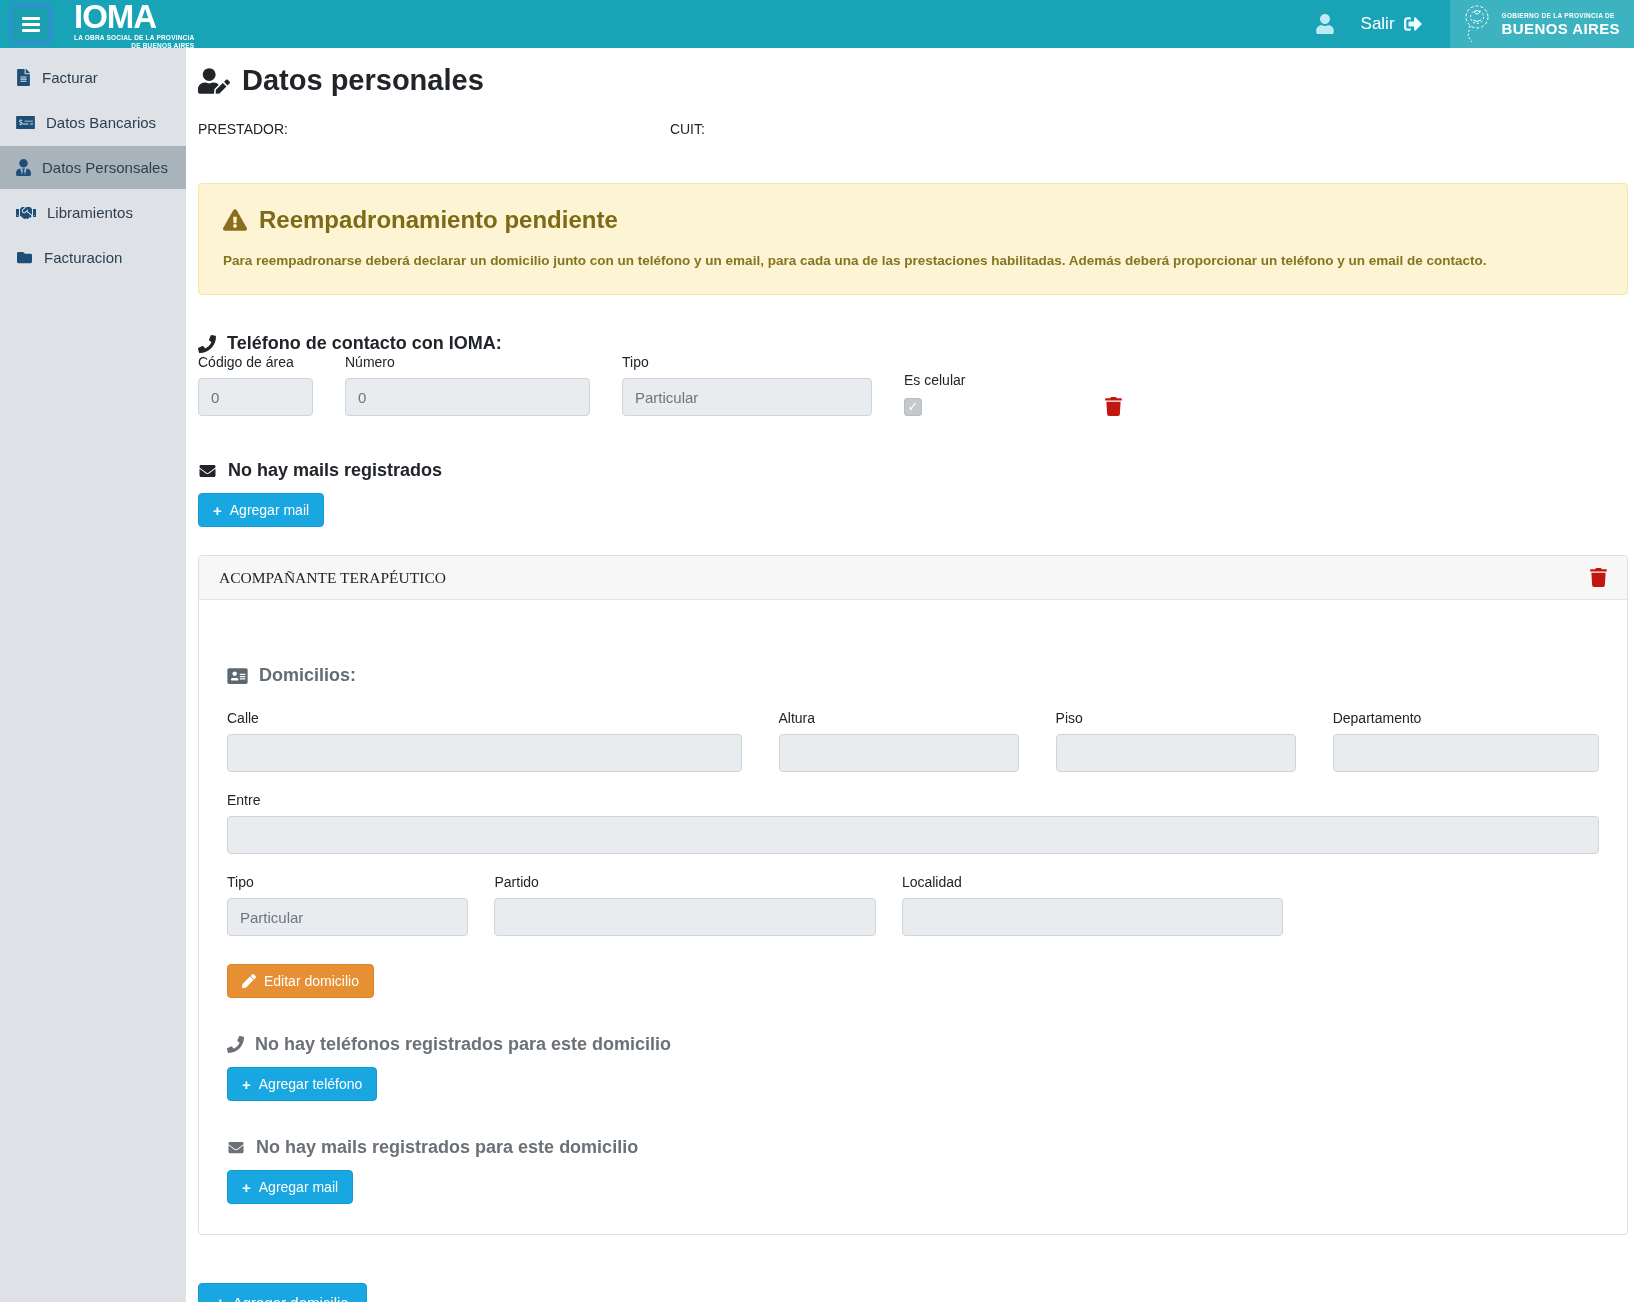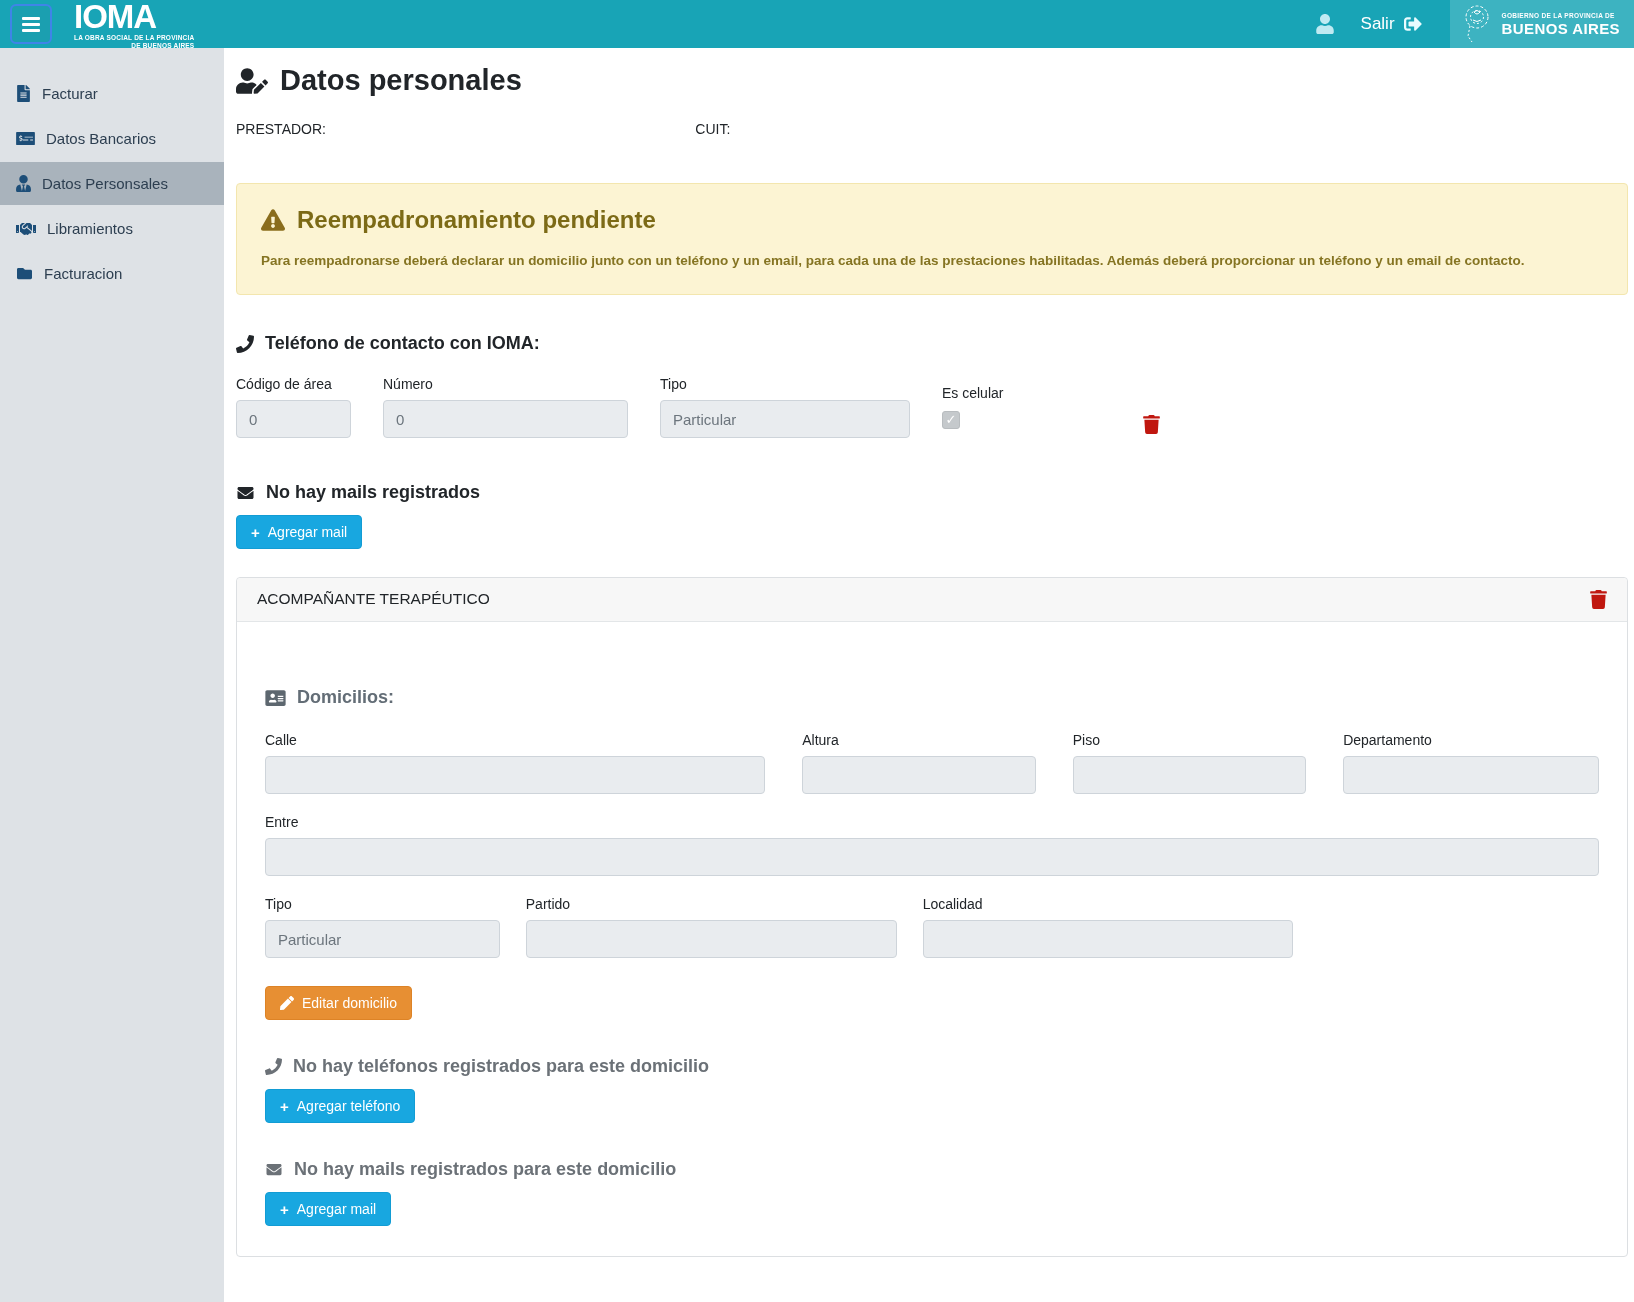--- a/index.html
+++ b/index.html
@@ -26,21 +26,21 @@
   .user-ico{color:#bfeaf2; margin-right:26px; display:flex;}
   .logout{color:#fff; font-size:17px; display:flex; align-items:center; gap:9px; text-decoration:none; margin-right:28px; cursor:pointer;}
   .logout svg{fill:#eafcff;}
   .gov-logo{height:48px; background:var(--header-tile); display:flex; align-items:center; gap:8px; padding:0 14px 0 10px; color:#fff;}
   .gov-emblem{flex:none;}
   .gov-text .l1{font-size:6.5px; font-weight:bold; letter-spacing:.3px;}
   .gov-text .l2{font-size:15px; font-weight:bold; letter-spacing:.4px; margin-top:1px;}
 
   
   .layout{display:flex; height:1254px;}
-  .sidebar{flex:none; width:224px; background:var(--sidebar-bg); padding-top:24px;}
+  .sidebar{flex:none; width:186px; background:var(--sidebar-bg); padding-top:8px;}
   .side-item{display:flex; align-items:center; gap:11px; padding:13px 12px 13px 16px; margin-bottom:2px;
     font-size:15px; color:#2c3e50; cursor:pointer;}
   .side-item svg{fill:var(--sidebar-ink); flex:none;}
   .side-item.active{background:var(--sidebar-active);}
   .content{flex:1; padding:14px 6px 0 12px; overflow:hidden;}
 
   
   .page-title{display:flex; align-items:center; gap:12px; font-size:29px; font-weight:600; margin-top:2px;}
   .page-title svg{fill:var(--ink);}
   .id-row{display:flex; margin-top:24px; font-size:14px;}
@@ -54,41 +54,41 @@
   .alert-body{margin-top:18px; font-size:13.5px; font-weight:bold; line-height:1.35; color:#857422;}
 
   
   .section-heading{display:flex; align-items:center; gap:11px; font-size:18px; font-weight:600; color:var(--ink);}
   .section-heading svg{fill:var(--ink);}
   .section-heading.gray, .section-heading.gray svg{color:var(--muted); fill:var(--muted);}
   .mt-38{margin-top:38px;} .mt-40{margin-top:44px;} .mt-36{margin-top:36px;}
   .field label{display:block; font-size:14px; margin-bottom:8px; color:var(--ink);}
   .tb{height:38px; width:100%; background:var(--input-bg); border:1px solid var(--input-border); border-radius:4px;
     padding:0 12px; font-size:15px; color:#6c757d; font-family:inherit;}
-  .phone-row{display:flex; margin-top:22px; align-items:center;}
+  .phone-row{display:flex; align-items:flex-end;}
   .phone-row .field{margin-right:32px;}
   .w-codigo{width:115px;} .w-numero{width:245px;} .w-tipo{width:250px;}
   .checkbox{width:18px; height:18px; background:#c5c9cc; border:1px solid #b8bcbf; border-radius:3px; margin-top:10px;
     color:#fff; font-size:13px; line-height:16px; text-align:center;}
   .checkbox::after{content:"\2713";}
   .icon-btn{background:none; border:none; cursor:pointer; padding:0; display:flex;}
   .icon-btn svg{fill:var(--danger);}
   .phone-row .icon-btn{margin-left:108px; margin-top:34px;}
 
   .btn{display:inline-flex; align-items:center; gap:8px; border-radius:4px; border:1px solid transparent;
     font-family:inherit; font-size:14px; color:#fff; padding:8px 14px; cursor:pointer; margin-top:12px;}
   .btn .plus{font-size:15px; font-weight:bold; line-height:1;}
   .btn-blue{background:var(--accent-blue); border-color:var(--accent-blue-border);}
   .btn-orange{background:var(--orange); border-color:var(--orange-border); margin-top:28px;}
   .btn-lg{font-size:15px; padding:10px 17px;}
 
   
   .panel{margin-top:28px; border:1px solid #dcdfe2; border-radius:4px;}
   .panel-header{background:#f7f7f7; border-bottom:1px solid #e3e6e8; border-radius:4px 4px 0 0;
-    padding:12px 20px; display:flex; align-items:flex-start; justify-content:space-between;}
+    padding:12px 20px; display:flex; align-items:center; justify-content:space-between;font-family:Liberation Serif, serif;}
   .panel-title{font-size:15.5px; color:var(--ink);}
   .panel-body{padding:22px 28px 30px;}
   .addr-grid{display:grid; grid-template-columns:37.5% 17.5% 17.5% auto; column-gap:37px; margin-top:24px;}
   .addr-grid3{display:grid; grid-template-columns:17.6% 27.8% 27.8% auto; column-gap:26px; margin-top:20px;}
   .entre-block{margin-top:20px;}
   .gray-head{color:#636d76;margin-top:43px;}
   .gray-head svg{fill:#5d676f;}
 </style>
 </head>
 <body>

